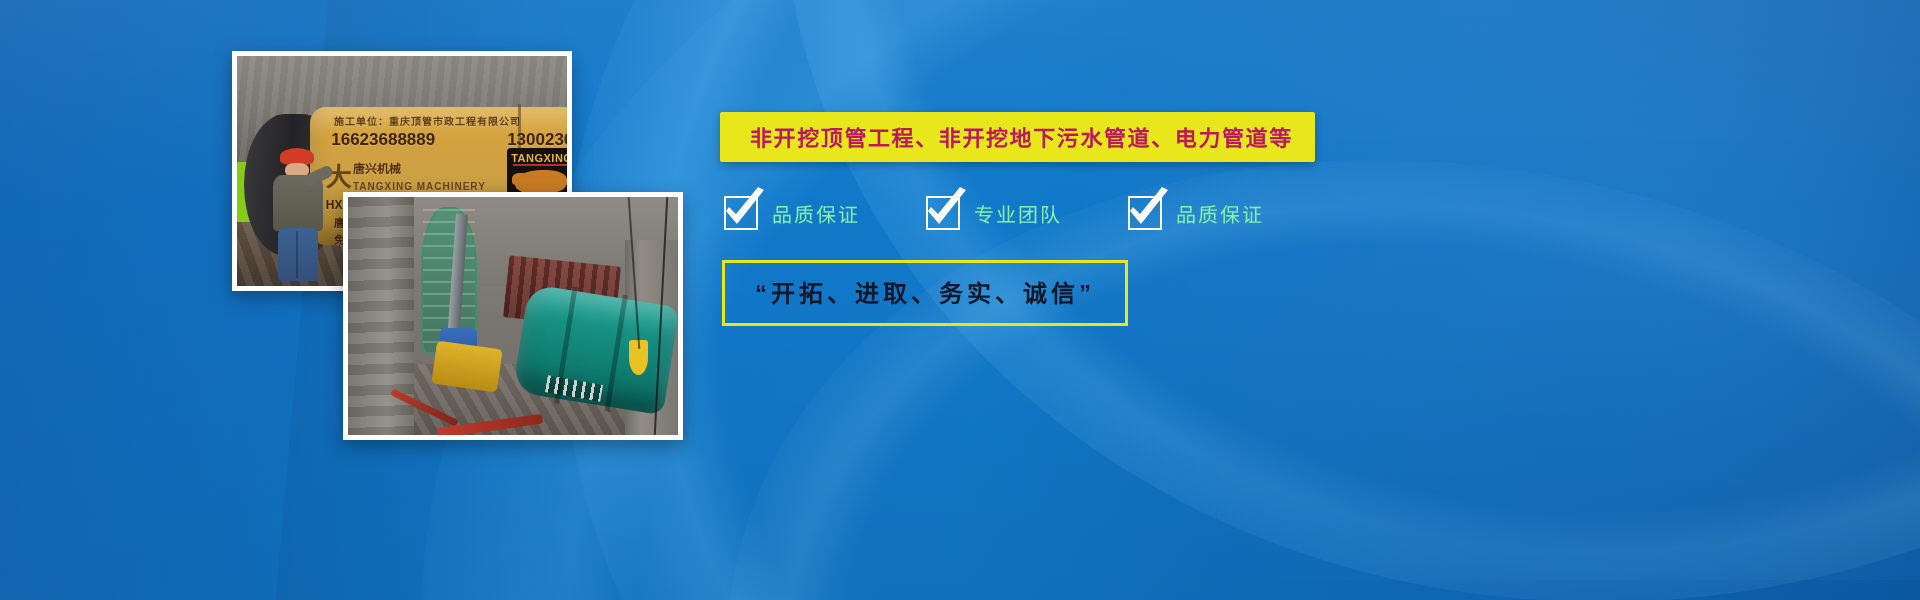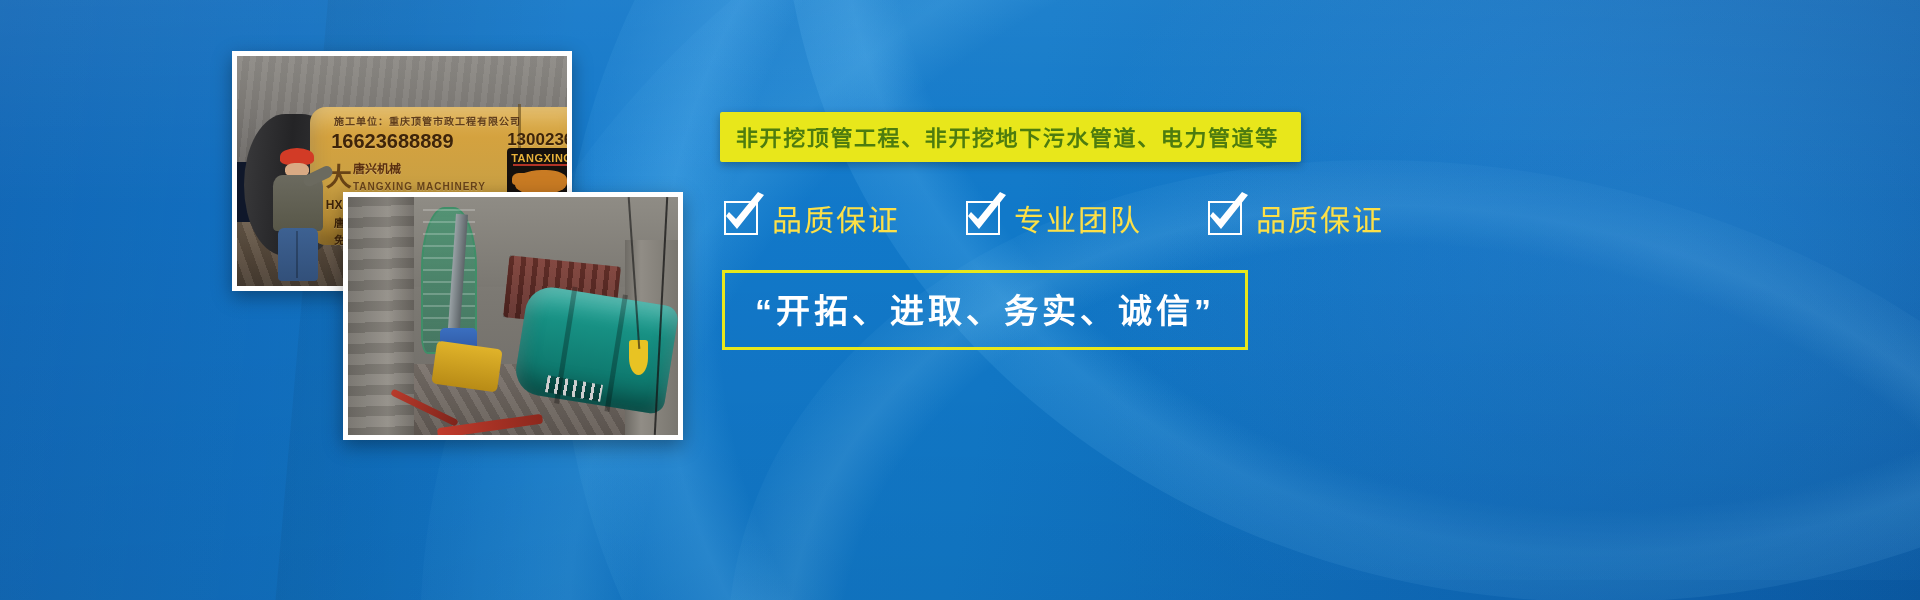--- a/index.html
+++ b/index.html
@@ -86,21 +86,21 @@
     width: 1000px; height: 760px;
     background: radial-gradient(ellipse at 50% 40%, rgba(20,110,190,0.45), rgba(20,110,190,0) 68%);
   }
 
   
   .photo {
     position: absolute;
     border: 5px solid #ffffff;
     box-shadow: 0 6px 18px rgba(0,0,0,0.35);
     overflow: hidden;
-    background: #0f172a;
+    background: #84cc16;
   }
   .photo-1 { left: 232px; top: 51px;  width: 340px; height: 240px; }
   .photo-2 { left: 343px; top: 192px; width: 340px; height: 248px; }
 
   .ph-inner { position: absolute; inset: 0; overflow: hidden; }
 
   
   .p1-wall {
     position: absolute; left: 0; top: 0; width: 100%; height: 46%;
     background:
@@ -136,21 +136,21 @@
   .p1-cyl:before {
     content: ""; position: absolute; right: 22%; top: -2%; width: 3px; height: 104%;
     background: rgba(90,65,20,0.55);
   }
   .p1-txt {
     position: absolute; color: #4a2a12; font-weight: bold;
     white-space: nowrap; text-shadow: 0 1px 0 rgba(255,255,255,0.18);
     font-family: "Liberation Sans", "DejaVu Sans", sans-serif;
   }
   .p1-t1 { left: 9%;  top: 5%;  font-size: 10px; letter-spacing: 1px; opacity: .85; }
-  .p1-t2 { left: 8%;  top: 17%; font-size: 20px; letter-spacing: 0px; color: #3e2409; }
+  .p1-t2 { left: 8%;  top: 17%; font-size: 17px; letter-spacing: 0px; color: #3e2409; }
   .p1-t3 { left: 16%; top: 38%; font-size: 12px; color: #5a2f10; }
   .p1-t4 { left: 16%; top: 54%; font-size: 10px;  color: #6a4418; letter-spacing: 1px; }
   .p1-t5 { left: 6%;  top: 64%; font-size: 12px; color: #3e2409; }
   .p1-t6 { left: 9%;  top: 78%; font-size: 11px; color: #3e2409; }
   .p1-t7 { left: 9%;  top: 90%; font-size: 11px; color: #3e2409; }
   .p1-t8 { left: 73%; top: 17%; font-size: 17px; color: #3e2409; }
   .p1-logo-k {
     position: absolute; left: 6%; top: 36%;
     font-size: 26px; font-weight: bold; color: #5e3a12; opacity: .9;
   }
@@ -338,23 +338,23 @@
     font-size: 23px;
     color: #eaf4ff;
     letter-spacing: 2.5px;
     font-weight: normal;
     white-space: nowrap;
   }
   .yellow-bar {
     display: inline-block;
     margin-top: 26px;
     margin-left: 4px;
-    padding: 8px 22px 10px 16px;
+    padding: 8px 22px 10px 30px;
     background: #e8e71b;
-    color: #4d7c0f;
+    color: #be185d;
     font-size: 22px;
     font-weight: bold;
     letter-spacing: 1.6px;
     border-radius: 2px;
     box-shadow: 0 3px 9px rgba(0,0,0,0.28);
     white-space: nowrap;
   }
   .features {
     display: flex;
     align-items: center;
@@ -368,33 +368,33 @@
     gap: 14px;
   }
   .check-box {
     position: relative;
     width: 34px; height: 34px;
     border: 2px solid #ffffff;
     flex: 0 0 auto;
   }
   .check-box svg { position: absolute; left: -4px; top: -12px; }
   .feature-label {
-    font-size: 30px;
-    color: #fde047;
+    font-size: 20px;
+    color: #86efac;
     letter-spacing: 2px;
     white-space: nowrap;
   }
   .quote-box {
     display: inline-block;
     margin-top: 30px;
     margin-left: 6px;
     padding: 11px 30px 14px 30px;
     border: 3px solid #e8e71b;
-    color: #ffffff;
-    font-size: 34px;
+    color: #0f172a;
+    font-size: 24px;
     font-weight: bold;
     letter-spacing: 4px;
     white-space: nowrap;
   }
 </style>
 </head>
 <body>
 
 <div class="banner">
 

